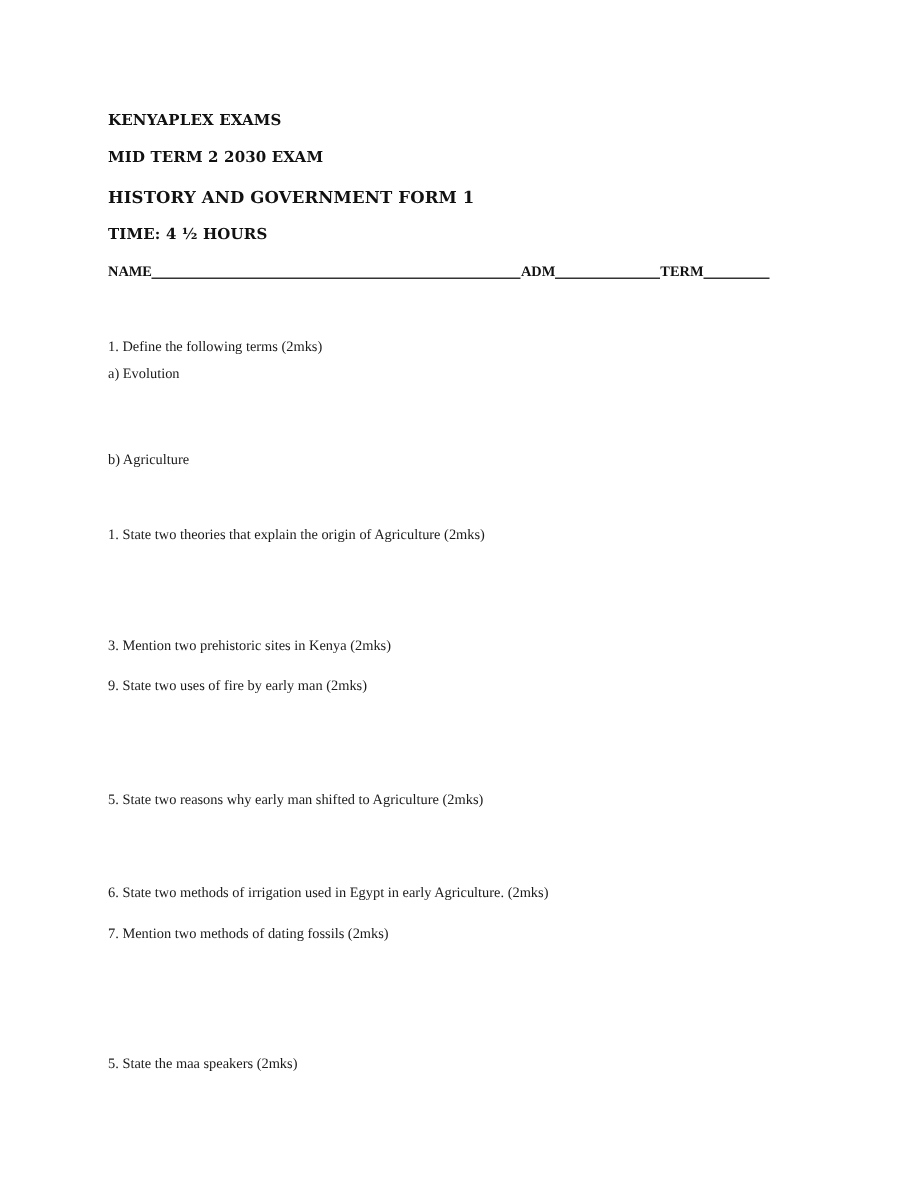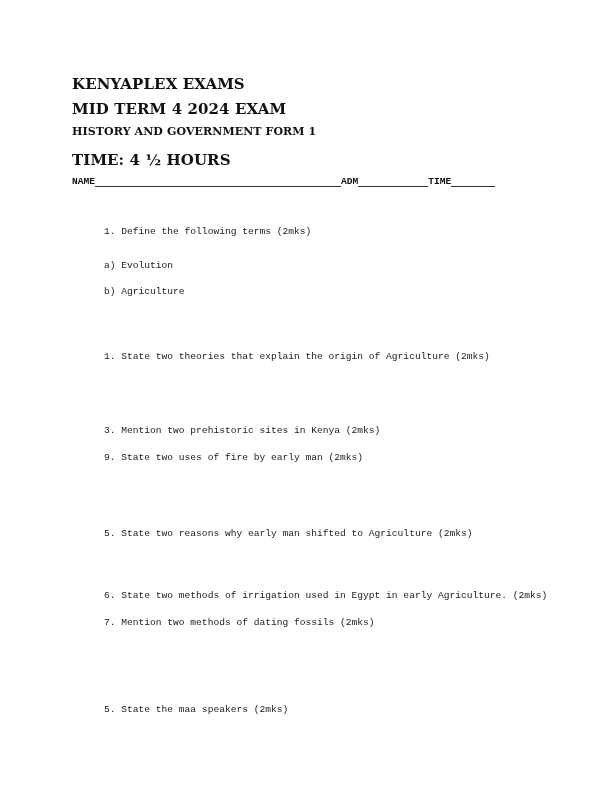--- a/index.html
+++ b/index.html
@@ -1,41 +1,41 @@
 <!DOCTYPE html>
 <html><head>
   <meta charset="utf-8">
   <style>
     html, body { margin: 0; padding: 0; background: #ffffff; }
     body { width: 612px; height: 792px; position: relative; overflow: hidden; color: #111; }
-    .hdr { position: absolute; left: 72px; font-family: "DejaVu Serif", serif; font-weight: bold; font-size: 15px; letter-spacing: 0.1px; white-space: nowrap; }
+    .hdr { position: absolute; left: 72px; font-family: "DejaVu Serif", serif; font-weight: bold; font-size: 10px; letter-spacing: 0.1px; white-space: nowrap; }
     .hdr.big { font-size: 11px; }
-    .line { position: absolute; left: 72px; top: 176px; font-family: Liberation Mono, monospace; font-weight: bold; font-size: 9.6px; white-space: nowrap; display: flex; align-items: center; }
+    .line { position: absolute; left: 72px; top: 176px; font-family: Liberation Serif, serif; font-weight: bold; font-size: 9.6px; white-space: nowrap; display: flex; align-items: flex-start; }
     .blank { display: inline-block; border-bottom: 1px solid #333; height: 9px; }
-    .q { position: absolute; left: 72px; font-family: Liberation Mono, monospace; font-size: 9.6px; white-space: nowrap; color: #1a1a1a; margin-left: 32px; }
+    .q { position: absolute; left: 72px; font-family: Liberation Serif, serif; font-size: 9.6px; white-space: nowrap; color: #1a1a1a; }
   </style>
 </head>
 <body>
 
 <div class="hdr" style="top:75px">KENYAPLEX EXAMS</div>
-<div class="hdr" style="top:100px">MID TERM 4 2024 EXAM</div>
+<div class="hdr" style="top:100px">MID TERM 2 2030 EXAM</div>
 <div class="hdr big" style="top:125px">HISTORY AND GOVERNMENT FORM 1</div>
 <div class="hdr" style="top:151px">TIME: 4 ½ HOURS</div>
 
 <div class="line">
   <span>NAME</span>
   <span class="blank" style="width:246px"></span>
   <span>ADM</span>
   <span class="blank" style="width:70px"></span>
-  <span>TIME</span>
+  <span>TERM</span>
   <span class="blank" style="width:44px"></span>
 </div>
 
 <div class="q" style="top:226px">1. Define the following terms (2mks)</div>
-<div class="q" style="top:260px">a) Evolution</div>
-<div class="q" style="top:286px">b) Agriculture</div>
+<div class="q" style="top:244px">a) Evolution</div>
+<div class="q" style="top:301px">b) Agriculture</div>
 <div class="q" style="top:351px">1. State two theories that explain the origin of Agriculture (2mks)</div>
 <div class="q" style="top:425px">3. Mention two prehistoric sites in Kenya (2mks)</div>
 <div class="q" style="top:452px">9. State two uses of fire by early man (2mks)</div>
 <div class="q" style="top:528px">5. State two reasons why early man shifted to Agriculture (2mks)</div>
 <div class="q" style="top:590px">6. State two methods of irrigation used in Egypt in early Agriculture. (2mks)</div>
 <div class="q" style="top:617px">7. Mention two methods of dating fossils (2mks)</div>
 <div class="q" style="top:704px">5. State the maa speakers (2mks)</div>
 
 </body></html>

